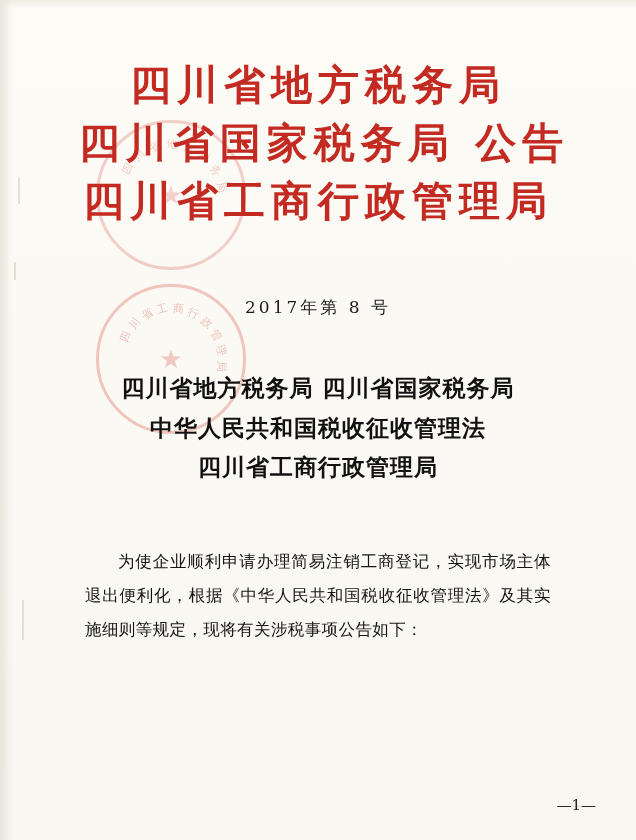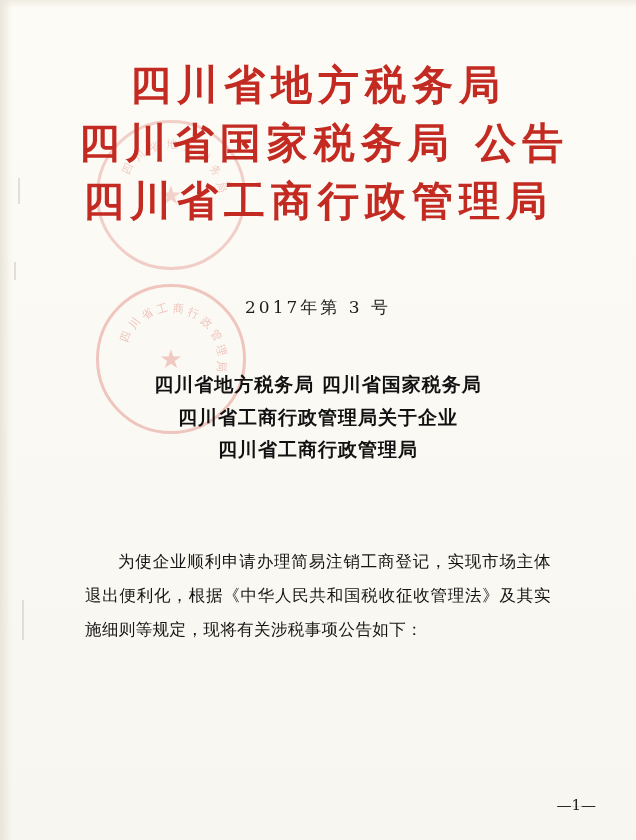--- a/index.html
+++ b/index.html
@@ -128,21 +128,21 @@
 
   
   .doc-title {
     position: absolute;
     left: 0;
     top: 368px;
     width: 636px;
     text-align: center;
     font-family: "DejaVu Serif", serif;
     font-weight: bold;
-    font-size: 19px;
+    font-size: 23px;
     line-height: 1.72;
     color: #111;
     letter-spacing: 1px;
   }
   .doc-title div { white-space: nowrap; }
 
   
   .body-text {
     position: absolute;
     left: 72px;
@@ -217,25 +217,25 @@
       <span style="transform:rotate(92deg) translate(0,-58px);">局</span>
     </div>
   </div>
 
   <div class="masthead">
     <div class="line l1">四川省地方税务局</div>
     <div class="line l2">四川省国家税务局 公告</div>
     <div class="line l3">四川省工商行政管理局</div>
   </div>
 
-  <div class="issue-no">2017年第 3 号</div>
+  <div class="issue-no">2017年第 8 号</div>
 
   <div class="doc-title">
     <div>四川省地方税务局 四川省国家税务局</div>
-    <div>四川省工商行政管理局关于企业</div>
+    <div>中华人民共和国税收征收管理法</div>
     <div>四川省工商行政管理局</div>
   </div>
 
   <div class="body-text">
     <p>为使企业顺利申请办理简易注销工商登记，实现市场主体退出便利化，根据《中华人民共和国税收征收管理法》及其实施细则等规定，现将有关涉税事项公告如下：</p>
   </div>
 
   <div class="page-number">—1—</div>
 
 </div>

